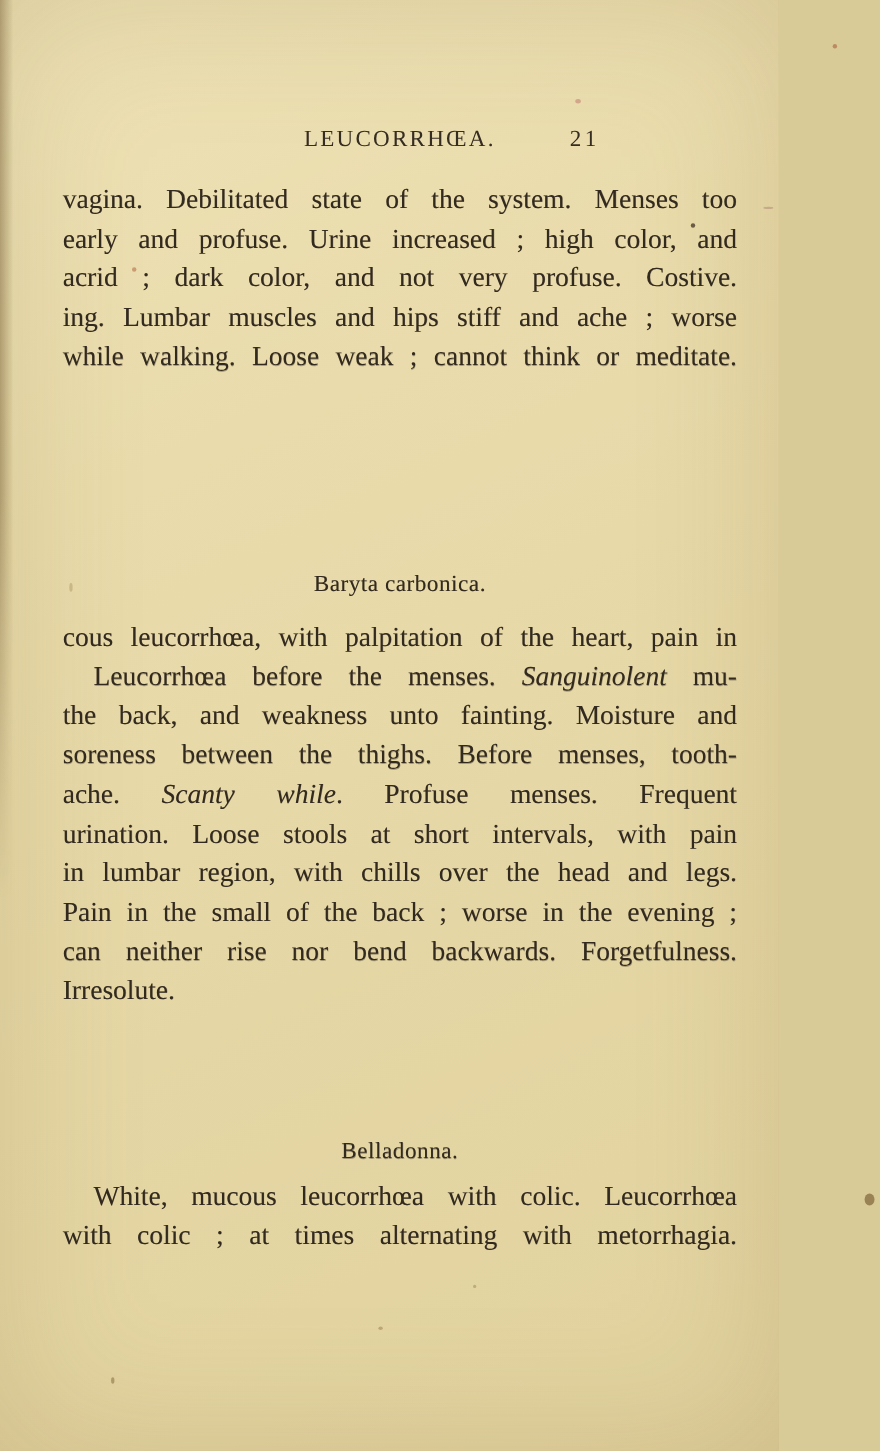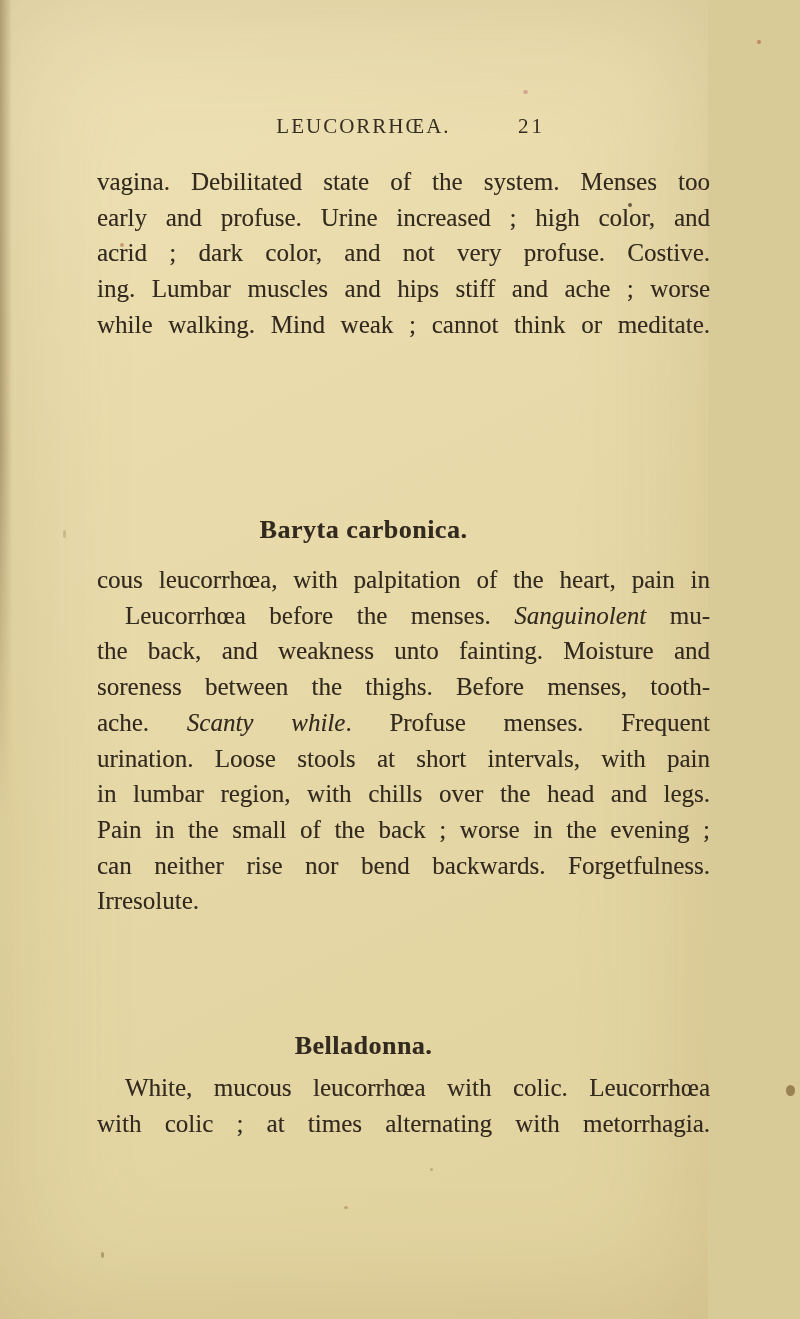--- a/index.html
+++ b/index.html
@@ -28,50 +28,49 @@
     text-align:center;color:#362d22;
   }
   .page-number{
     position:absolute;right:163px;top:111px;
     font-size:21px;line-height:30px;letter-spacing:3px;color:#362d22;text-align:right;
   }
   .para{
     position:absolute;left:57px;width:613px;
     font-size:25px;line-height:35.7px;
     text-shadow:.3px .3px .5px rgba(51,42,31,.35);
-    margin-left:40px;
   }
   .line{text-align:justify;text-align-last:justify;white-space:nowrap;}
   .line.short{text-align:left;text-align-last:left;white-space:normal;}
   .line.ind{text-indent:28px;}
   .line i{font-style:italic;}
   .sec-head{
     position:absolute;left:57px;width:613px;margin:0;
-    font-size:26px;line-height:40px;font-weight:bold;
+    font-size:21px;line-height:40px;font-weight:normal;
     text-align:center;letter-spacing:.5px;
     text-shadow:.3px .3px .5px rgba(51,42,31,.4);
   }
   .speck{position:absolute;border-radius:50%;pointer-events:none;}
 </style>
 </head>
 <body>
 
 <div class="page">
 
   <div class="running-head">
     <span>LEUCORRHŒA.</span>
   </div>
   <span class="page-number">21</span>
 
   <div class="para" style="top:164px">
       <div class="line"><span>vagina. Debilitated state of the system. Menses too</span></div>
       <div class="line"><span>early and profuse. Urine increased ; high color, and</span></div>
       <div class="line"><span>acrid ; dark color, and not very profuse. Costive.</span></div>
       <div class="line"><span>ing. Lumbar muscles and hips stiff and ache ; worse</span></div>
-      <div class="line"><span>while walking. Mind weak ; cannot think or meditate.</span></div>
+      <div class="line"><span>while walking. Loose weak ; cannot think or meditate.</span></div>
     </div>
 
   <h2 class="sec-head" style="top:510px">Baryta carbonica.</h2>
 
   <div class="para" style="top:562px">
       <div class="line"><span>cous leucorrhœa, with palpitation of the heart, pain in</span></div>
       <div class="line ind"><span>Leucorrhœa before the menses. </span><i>Sanguinolent</i><span> mu-</span></div>
       <div class="line"><span>the back, and weakness unto fainting. Moisture and</span></div>
       <div class="line"><span>soreness between the thighs. Before menses, tooth-</span></div>
       <div class="line"><span>ache. </span><i>Scanty while</i><span>. Profuse menses. Frequent</span></div>

